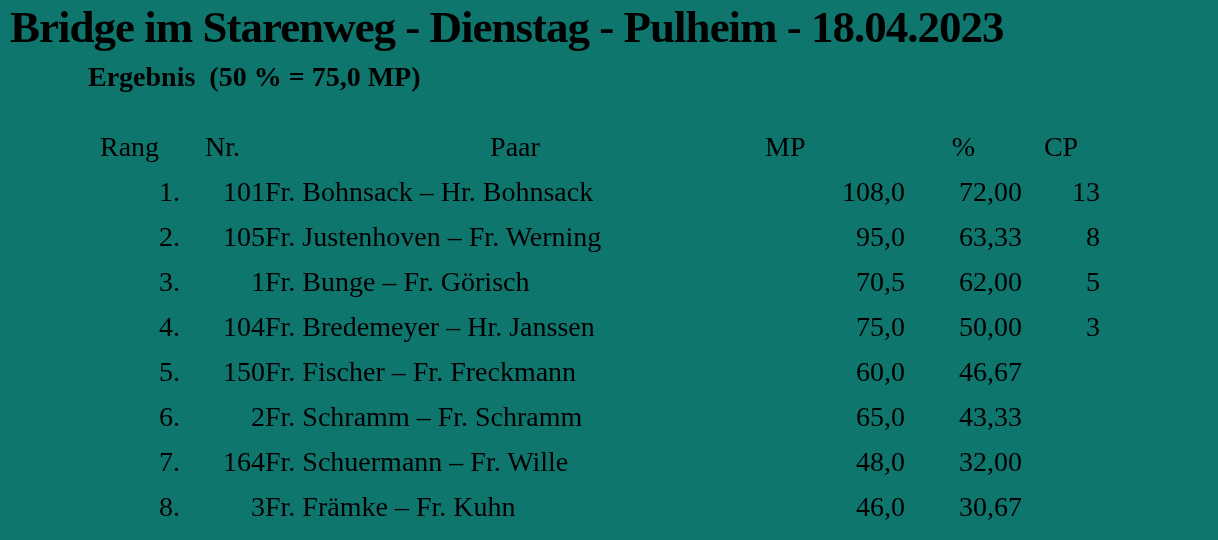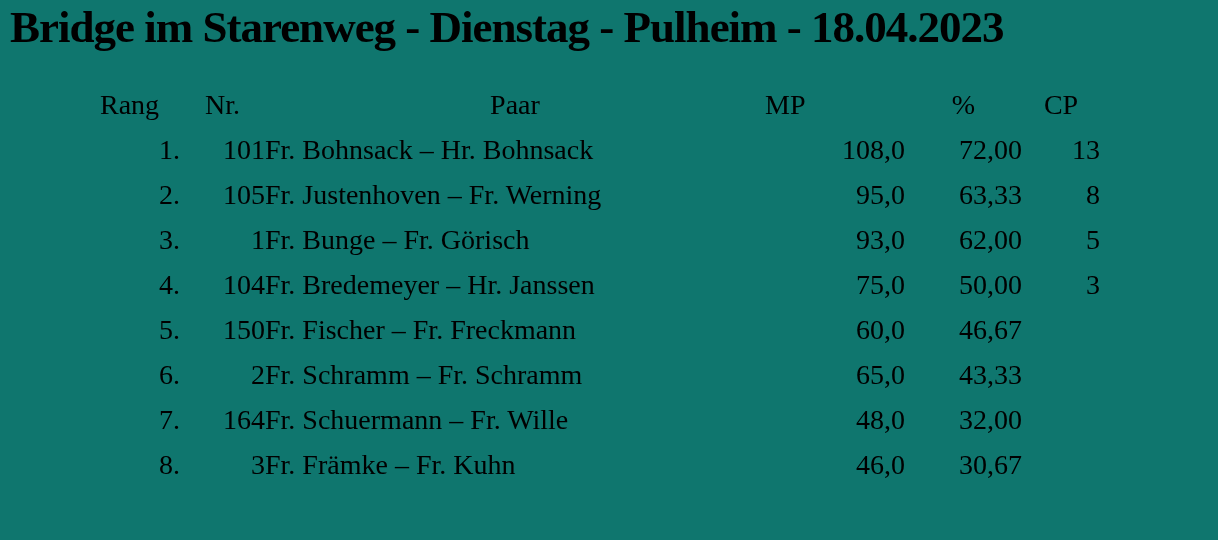--- a/index.html
+++ b/index.html
@@ -67,20 +67,21 @@
   td.mp   { text-align: right; }
   td.pct  { text-align: right; }
   td.cp   { text-align: right; padding-right: 3px; }
 </style>
 </head>
 <body>
 
 <div class="page">
   <div class="title">Bridge im Starenweg - Dienstag - Pulheim - 18.04.2023</div>
 
+  <div class="subtitle">Ergebnis  (50 % = 75,0 MP)</div>
 
   <table class="results">
     <colgroup>
       <col class="c-rang">
       <col class="c-nr">
       <col class="c-paar">
       <col class="c-mp">
       <col class="c-pct">
       <col class="c-cp">
     </colgroup>
@@ -108,21 +109,21 @@
           <td class="nr">105</td>
           <td class="paar">Fr. Justenhoven – Fr. Werning</td>
           <td class="mp">95,0</td>
           <td class="pct">63,33</td>
           <td class="cp">8</td>
         </tr>
         <tr>
           <td class="rang">3.</td>
           <td class="nr">1</td>
           <td class="paar">Fr. Bunge – Fr. Görisch</td>
-          <td class="mp">93,0</td>
+          <td class="mp">70,5</td>
           <td class="pct">62,00</td>
           <td class="cp">5</td>
         </tr>
         <tr>
           <td class="rang">4.</td>
           <td class="nr">104</td>
           <td class="paar">Fr. Bredemeyer – Hr. Janssen</td>
           <td class="mp">75,0</td>
           <td class="pct">50,00</td>
           <td class="cp">3</td>

